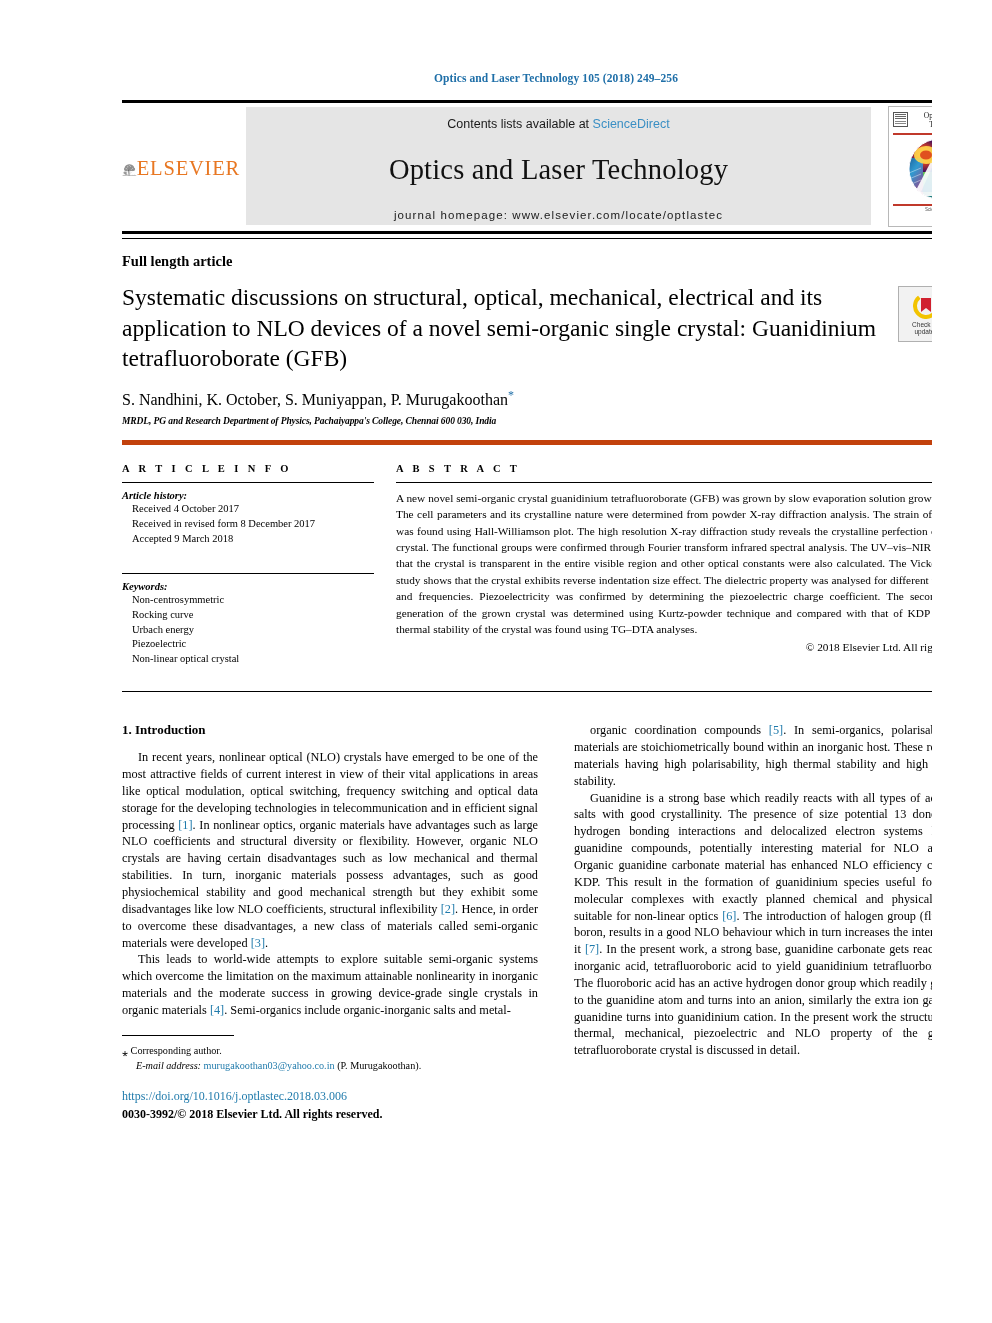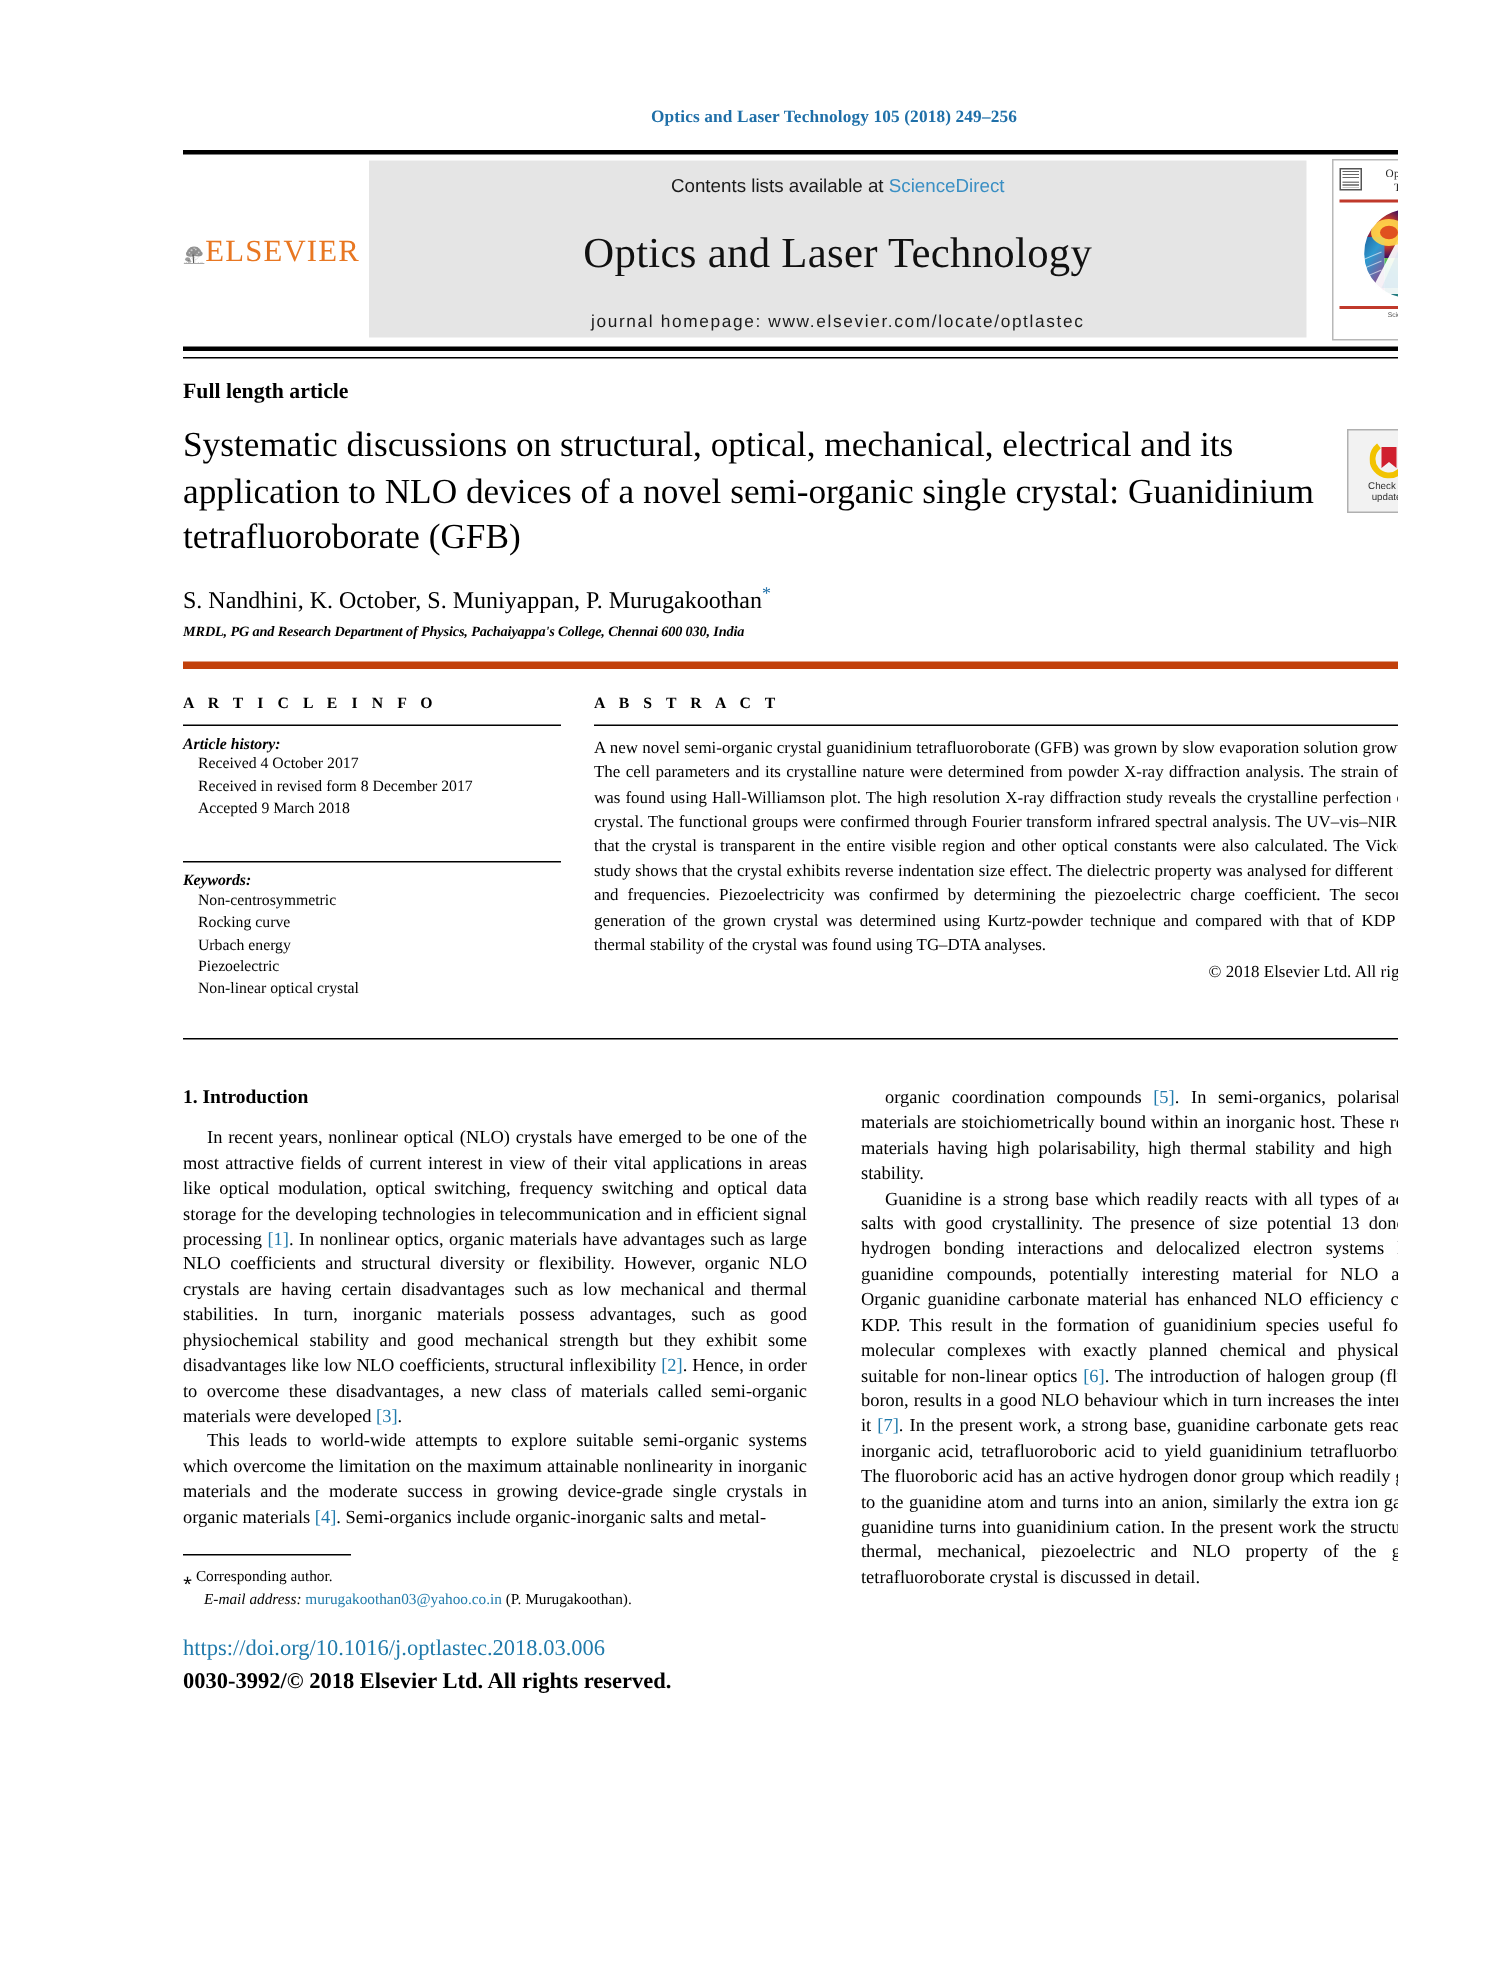--- a/index.html
+++ b/index.html
@@ -307,21 +307,21 @@
     line-height: 1.45;
   }
   .fn-star { font-size: 11px; }
   .fn-indent { padding-left: 14px; }
   .fn-italic { font-style: italic; }
   .link-blue { color: #1f7aab; }
 
   .doi-block {
     margin-top: 15px;
     font-family: "Liberation Serif", serif;
-    font-size: 15px;
+    font-size: 12px;
     line-height: 1.45;
   }
   .doi-line { color: #1f7aab; }
   .issn-line { color: #000; font-weight: bold; }
 </style>
 </head>
 <body>
 
 <div class="page">
   <div class="sheet">

